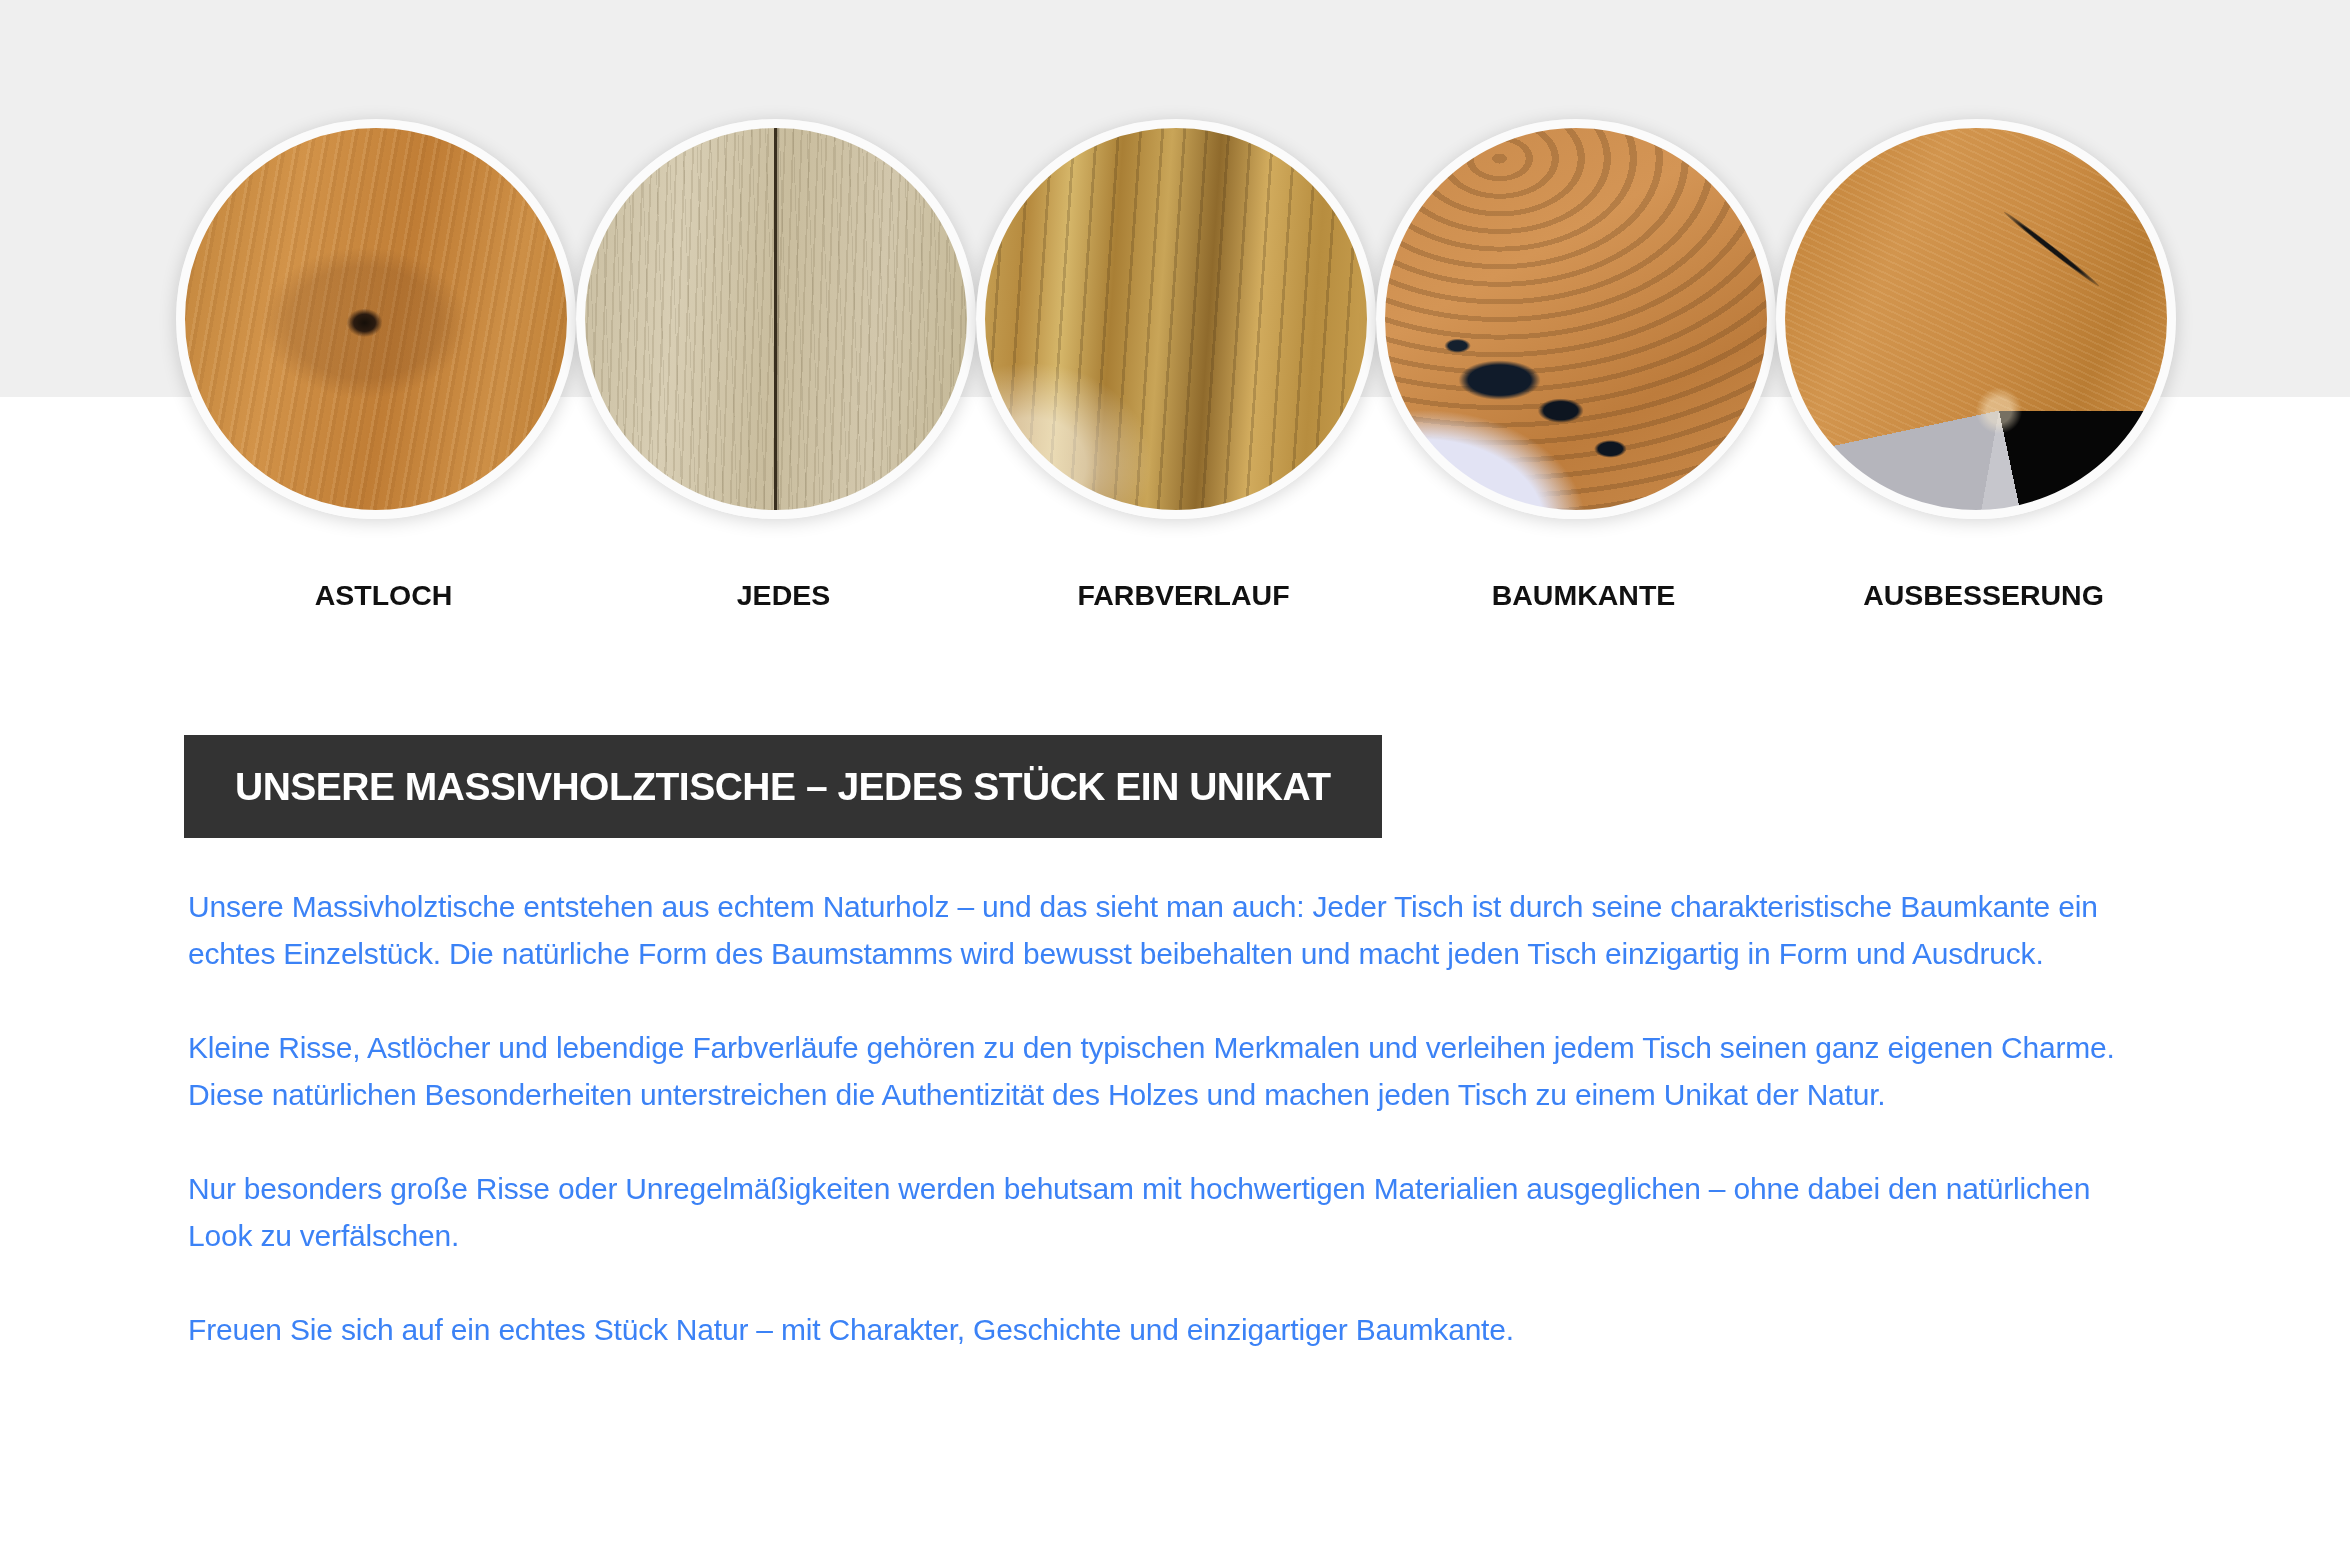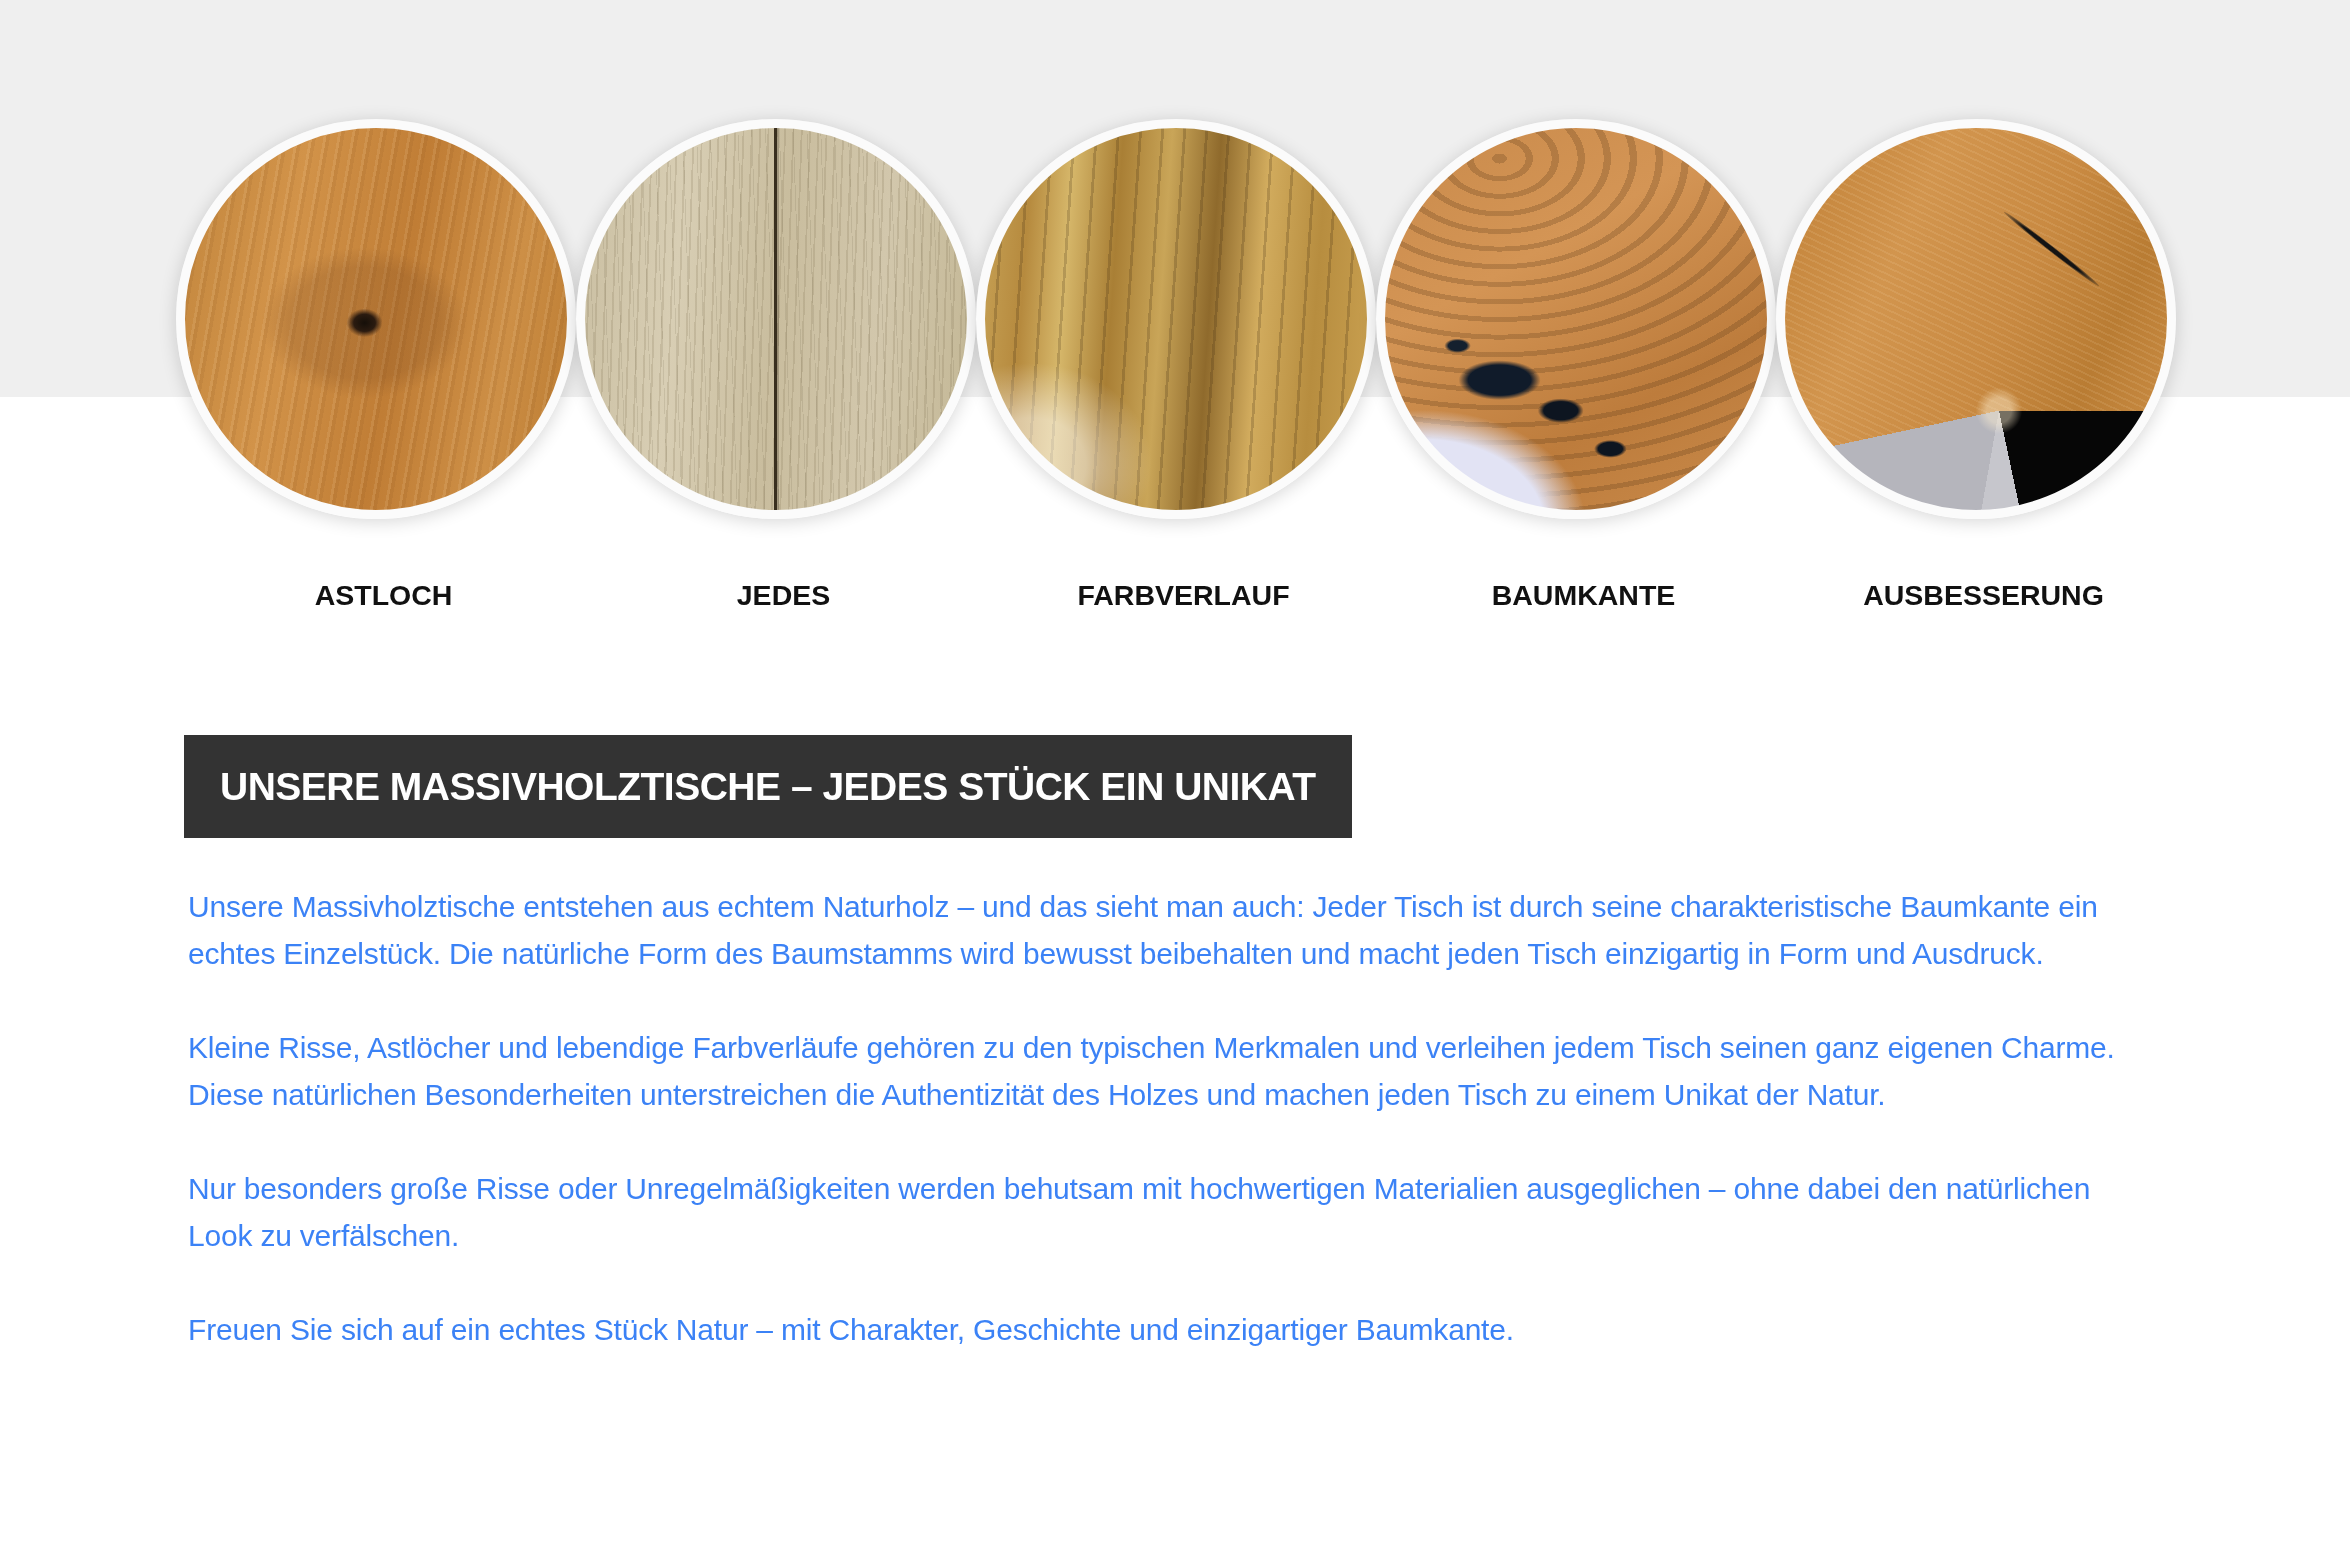--- a/index.html
+++ b/index.html
@@ -113,21 +113,21 @@
   }
   
   .banner {
     position: absolute;
     top: 735px;
     left: 184px;
     height: 103px;
     background: #333333;
     display: flex;
     align-items: center;
-    padding: 0 36px;
+    padding: 0 51px;
     width: fit-content;
     max-width: 1469px;
   }
   .banner h2 {
     margin: 0;
     color: #ffffff;
     font-size: 39px;
     font-weight: 700;
     letter-spacing: -0.5px;
     white-space: nowrap;

